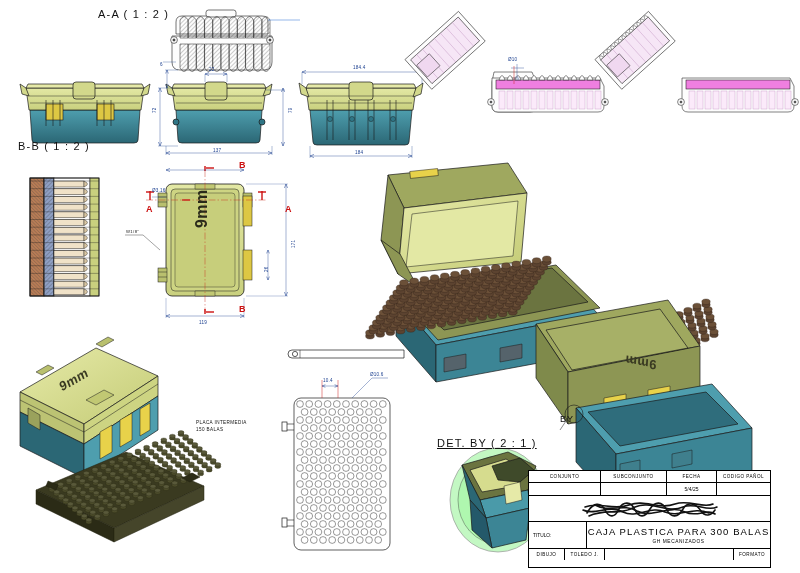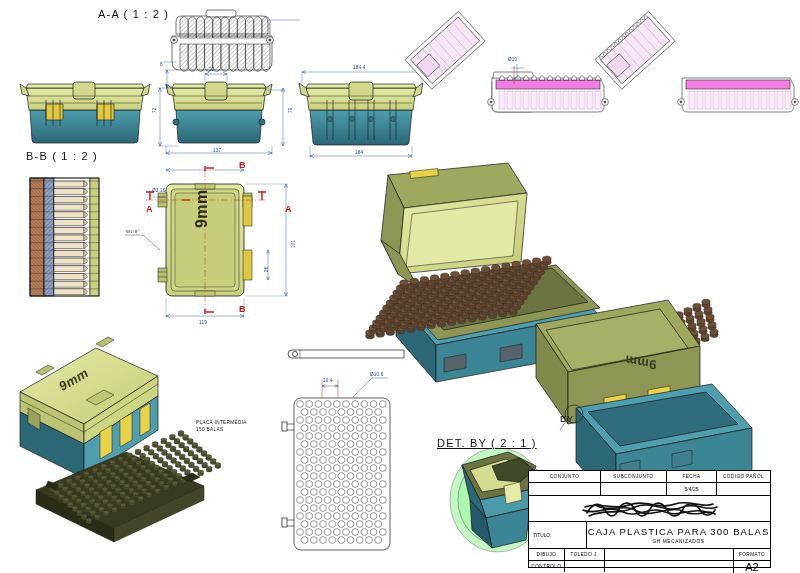--- a/index.html
+++ b/index.html
@@ -1461,21 +1461,21 @@
       <path d="M470,500 L486,518 L492,548 L472,530 Z" fill="#24596a"></path>
       <path d="M504,486 L520,482 L522,500 L506,504 Z" fill="#e6eaa8" stroke="#1a1a1a" stroke-width="0.5"></path>
     </g>
 
     <g stroke="#1a1a1a" stroke-width="0.5" fill="none">
       <path d="M568,418 L560,430"></path>
     </g>
   </svg>
 
   <div class="lbl viewlabel" style="left:98px; top:8px;">A-A ( 1 : 2 )</div>
-  <div class="lbl viewlabel" style="left:18px; top:150px;margin-left:8px;">B-B ( 1 : 2 )</div>
+  <div class="lbl viewlabel" style="left:18px; top:140px;">B-B ( 1 : 2 )</div>
   <div class="lbl viewlabel" style="left:437px; top:437px;text-decoration:underline;">DET. BY ( 2 : 1 )</div>
   <div class="lbl bylabel" style="left:560px; top:414px;">BY</div>
 
   <div class="lbl secmark" style="left:146px; top:204px;">A</div>
   <div class="lbl secmark" style="left:285px; top:204px;">A</div>
   <div class="lbl secmark" style="left:239px; top:160px;">B</div>
   <div class="lbl secmark" style="left:239px; top:304px;">B</div>
   <div class="lbl dimred" style="left:213px; top:151px; font-size:8px;"></div>
 
   <div class="lbl dim" style="left:209px; top:67px;">22</div>
@@ -1544,21 +1544,15 @@
       </div>
     </div>
 
     <div class="tb-row">
       <div class="tb-cell tb-head" style="flex:0 0 36px;">DIBUJO</div>
       <div class="tb-cell tb-head" style="flex:0 0 40px;">TOLEDO J.</div>
       <div class="tb-cell" style="flex:1 1 auto;"></div>
       <div class="tb-cell tb-head" style="flex:0 0 36px;">FORMATO</div>
     </div>
 
-    <div class="tb-row" style="flex:1 1 auto;">
-      <div class="tb-cell tb-head" style="flex:0 0 36px;">CONTROLO</div>
-      <div class="tb-cell tb-head" style="flex:0 0 40px;"></div>
-      <div class="tb-cell" style="flex:1 1 auto;"></div>
-      <div class="tb-cell fmt-val" style="flex:0 0 36px;">A2</div>
-    </div>
   </div>
 
 </div>
 
 </body></html>

